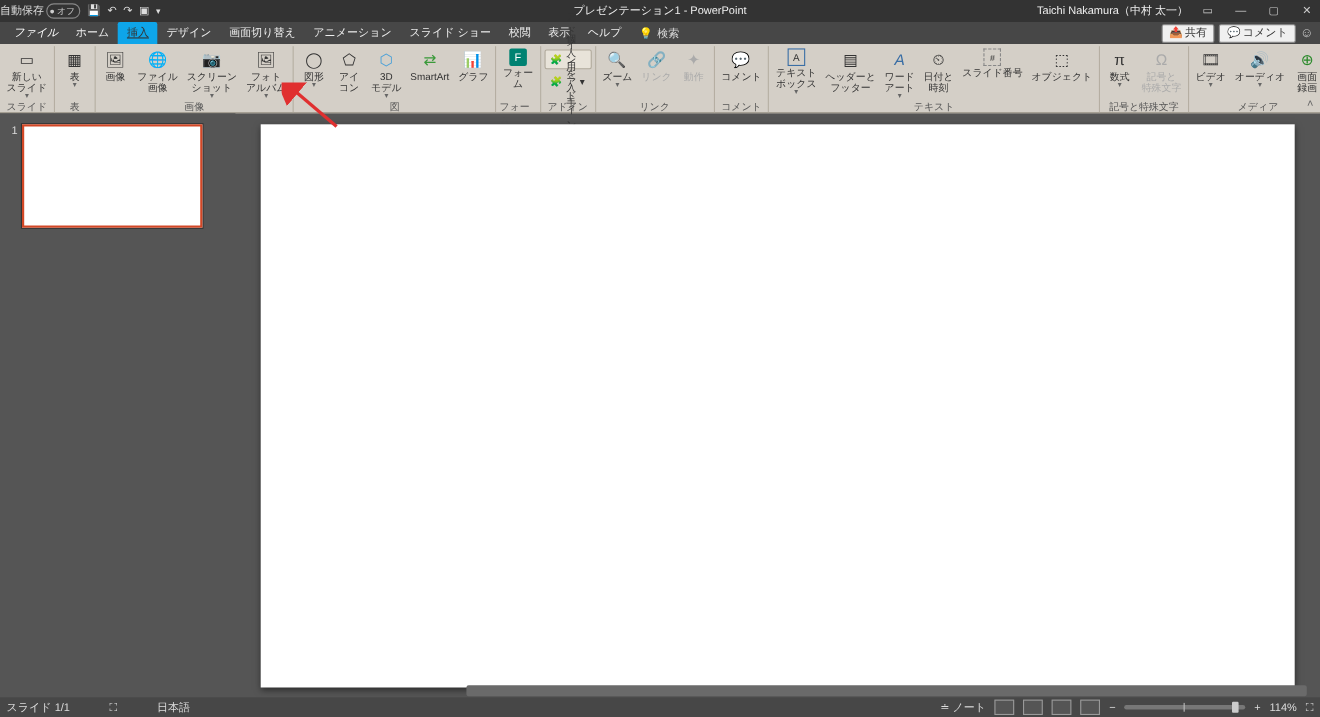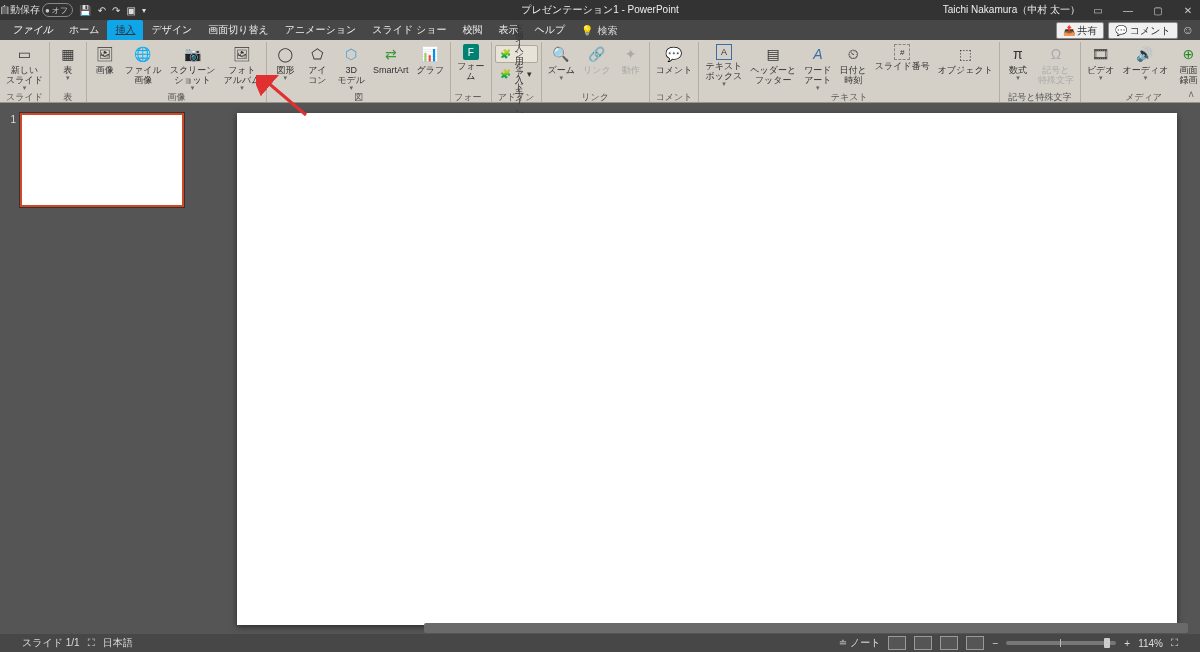--- a/index.html
+++ b/index.html
@@ -83,21 +83,21 @@
   .slide-canvas {
     width:940px; height:512px; background:#fff; box-shadow:0 2px 6px rgba(0,0,0,0.5);
   }
   .hscroll {
     position:absolute; bottom:2px; left:210px; right:12px; height:10px;
     background:#6a6a6a; border-radius:2px;
   }
   .statusbar {
     position:absolute; bottom:0; left:0; right:0; height:18px;
     background:#474747; color:#ddd; font-size:10px;
-    display:flex; align-items:center; padding:0 22px;
+    display:flex; align-items:center; padding:0 6px;gap:28px;
   }
   .statusbar .right { margin-left:auto; display:flex; align-items:center; gap:8px;}
   .view-btn { width:16px; height:12px; border:1px solid #999; background:#555; position:relative;}
   .zoom-track { width:110px; height:4px; background:#777; position:relative; border-radius:2px;}
   .zoom-track .tick { position:absolute; top:-2px; left:54px; width:1px; height:8px; background:#bbb;}
   .zoom-track .handle { position:absolute; top:-3px; right:6px; width:6px; height:10px; background:#ccc; border-radius:1px;}
   .redarrow {
     position:absolute; top:75px; left:256px; pointer-events:none;
   }
   .toggle-pill {

